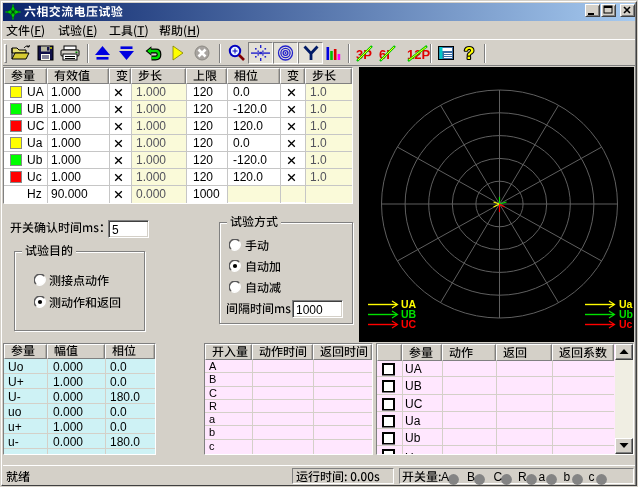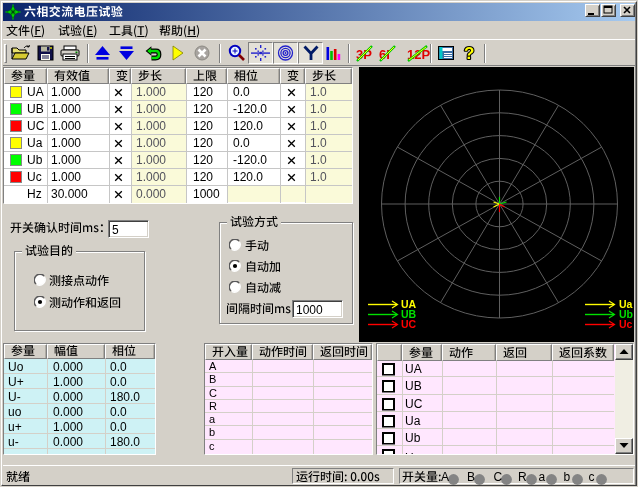--- a/index.html
+++ b/index.html
@@ -433,21 +433,21 @@
       <path d="M1.2 1.2 L7.8 7.8 M7.8 1.2 L1.2 7.8" stroke="#000" stroke-width="1.3"></path>
     </svg>
     <span style="position:absolute;left:136px;top:170px;font:12px 'Liberation Sans', sans-serif;color:#52525c;white-space:pre;line-height:14px;">1.000</span>
     <span style="position:absolute;left:193px;top:170px;font:12px 'Liberation Sans', sans-serif;color:#000;white-space:pre;line-height:14px;">120</span>
     <span style="position:absolute;left:233px;top:170px;font:12px 'Liberation Sans', sans-serif;color:#000;white-space:pre;line-height:14px;">120.0</span>
     <svg style="position:absolute;left:287.0px;top:173.0px" width="10" height="10">
       <path d="M1.2 1.2 L7.8 7.8 M7.8 1.2 L1.2 7.8" stroke="#000" stroke-width="1.3"></path>
     </svg>
     <span style="position:absolute;left:310px;top:170px;font:12px 'Liberation Sans', sans-serif;color:#52525c;white-space:pre;line-height:14px;">1.0</span>
     <span style="position:absolute;left:27px;top:187px;font:12px 'Liberation Sans', sans-serif;color:#000;white-space:pre;line-height:14px;">Hz</span>
-    <span style="position:absolute;left:51px;top:187px;font:12px 'Liberation Sans', sans-serif;color:#000;white-space:pre;line-height:14px;">30.000</span>
+    <span style="position:absolute;left:51px;top:187px;font:12px 'Liberation Sans', sans-serif;color:#000;white-space:pre;line-height:14px;">90.000</span>
     <svg style="position:absolute;left:114.0px;top:190.0px" width="10" height="10">
       <path d="M1.2 1.2 L7.8 7.8 M7.8 1.2 L1.2 7.8" stroke="#000" stroke-width="1.3"></path>
     </svg>
     <span style="position:absolute;left:136px;top:187px;font:12px 'Liberation Sans', sans-serif;color:#52525c;white-space:pre;line-height:14px;">0.000</span>
     <span style="position:absolute;left:193px;top:187px;font:12px 'Liberation Sans', sans-serif;color:#000;white-space:pre;line-height:14px;">1000</span>
     <svg style="position:absolute;left:359px;top:67px" width="275" height="275">
       <rect x="0" y="0" width="275" height="275" fill="#000"></rect>
       <ellipse cx="140.5" cy="137.0" rx="118.0" ry="114.0" fill="none" stroke="#5f5f5f"></ellipse>
       <ellipse cx="140.5" cy="137.0" rx="94.4" ry="91.2" fill="none" stroke="#5f5f5f"></ellipse>
       <ellipse cx="140.5" cy="137.0" rx="70.8" ry="68.4" fill="none" stroke="#5f5f5f"></ellipse>

